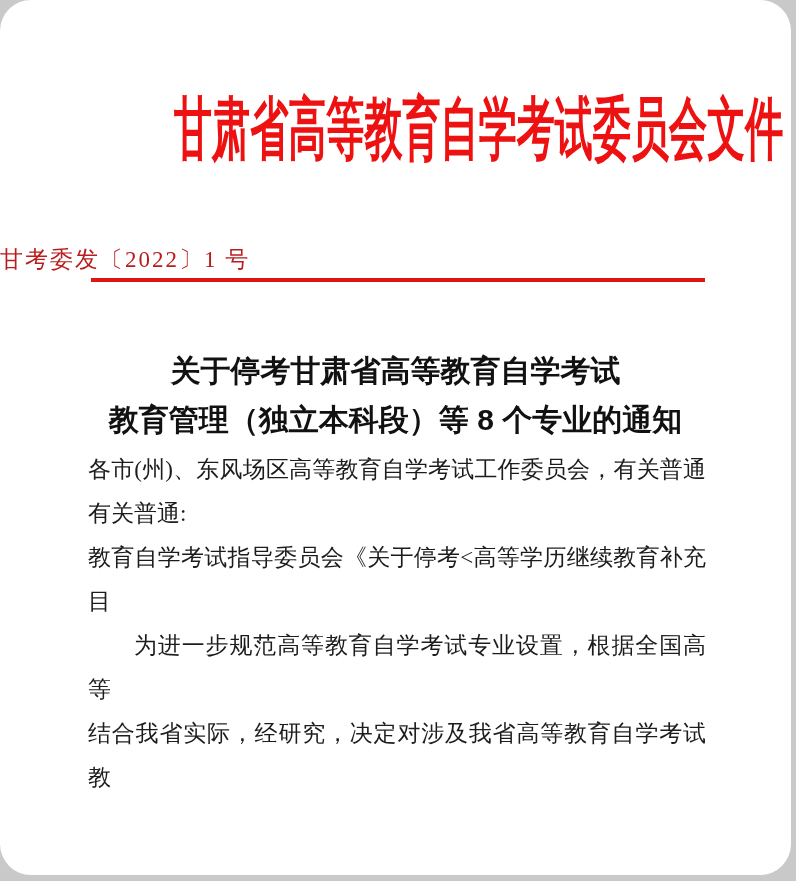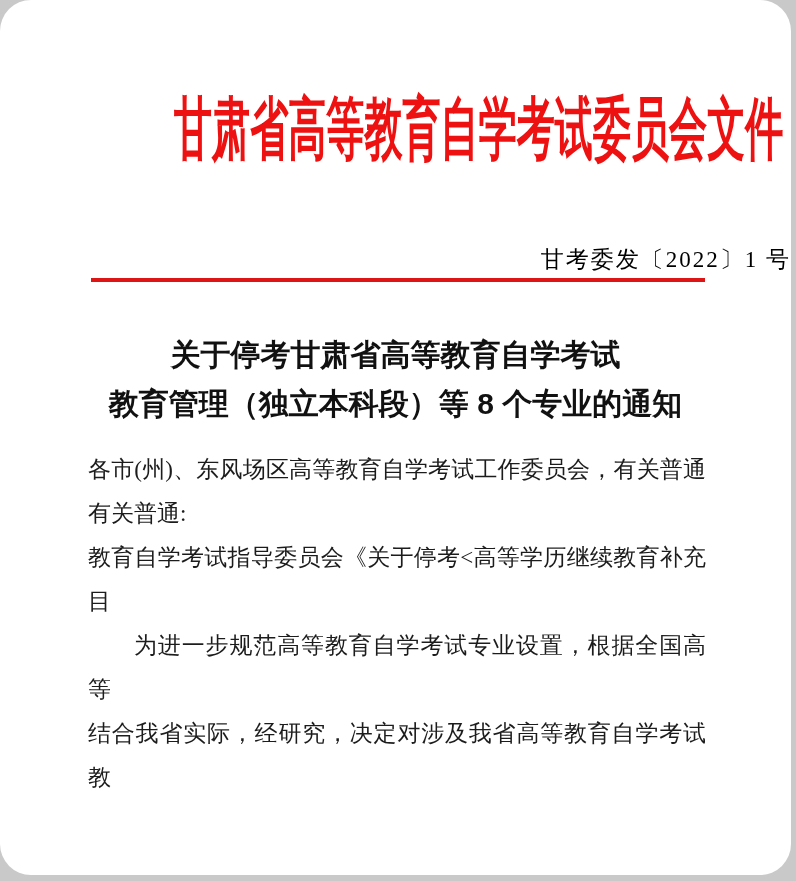--- a/index.html
+++ b/index.html
@@ -23,32 +23,32 @@
     font-family: "Liberation Sans", "DejaVu Sans", sans-serif;
     font-weight: 900;
     font-size: 68px; line-height: 80px;
     color: var(--header-red, #ee1111);
     transform: scaleX(0.56);
     transform-origin: 50% 50%;
     letter-spacing: 0;
   }
   .doc-number {
     position: absolute; left: 0; top: 244px; width: 100%;
-    text-align: right;
+    text-align: left;
     font-size: 23px; line-height: 32px;
     letter-spacing: 2px;
-    color: #000000;
+    color: #b91c1c;
   }
   .red-rule {
     position: absolute; left: 91px; top: 278px;
     width: 614px; height: 4px;
     background: var(--rule-red, #dd1515);
   }
   .doc-title {
-    position: absolute; left: 0; top: 330px; width: 100%;
+    position: absolute; left: 0; top: 346px; width: 100%;
     text-align: center;
     font-family: "Liberation Sans", "DejaVu Sans", sans-serif;
     font-weight: bold;
     font-size: 30px; line-height: 49px;
     color: #111111;
   }
   .body-text {
     position: absolute; left: 88px; top: 448px;
     width: 618px;
     font-size: 23px; line-height: 44px;

